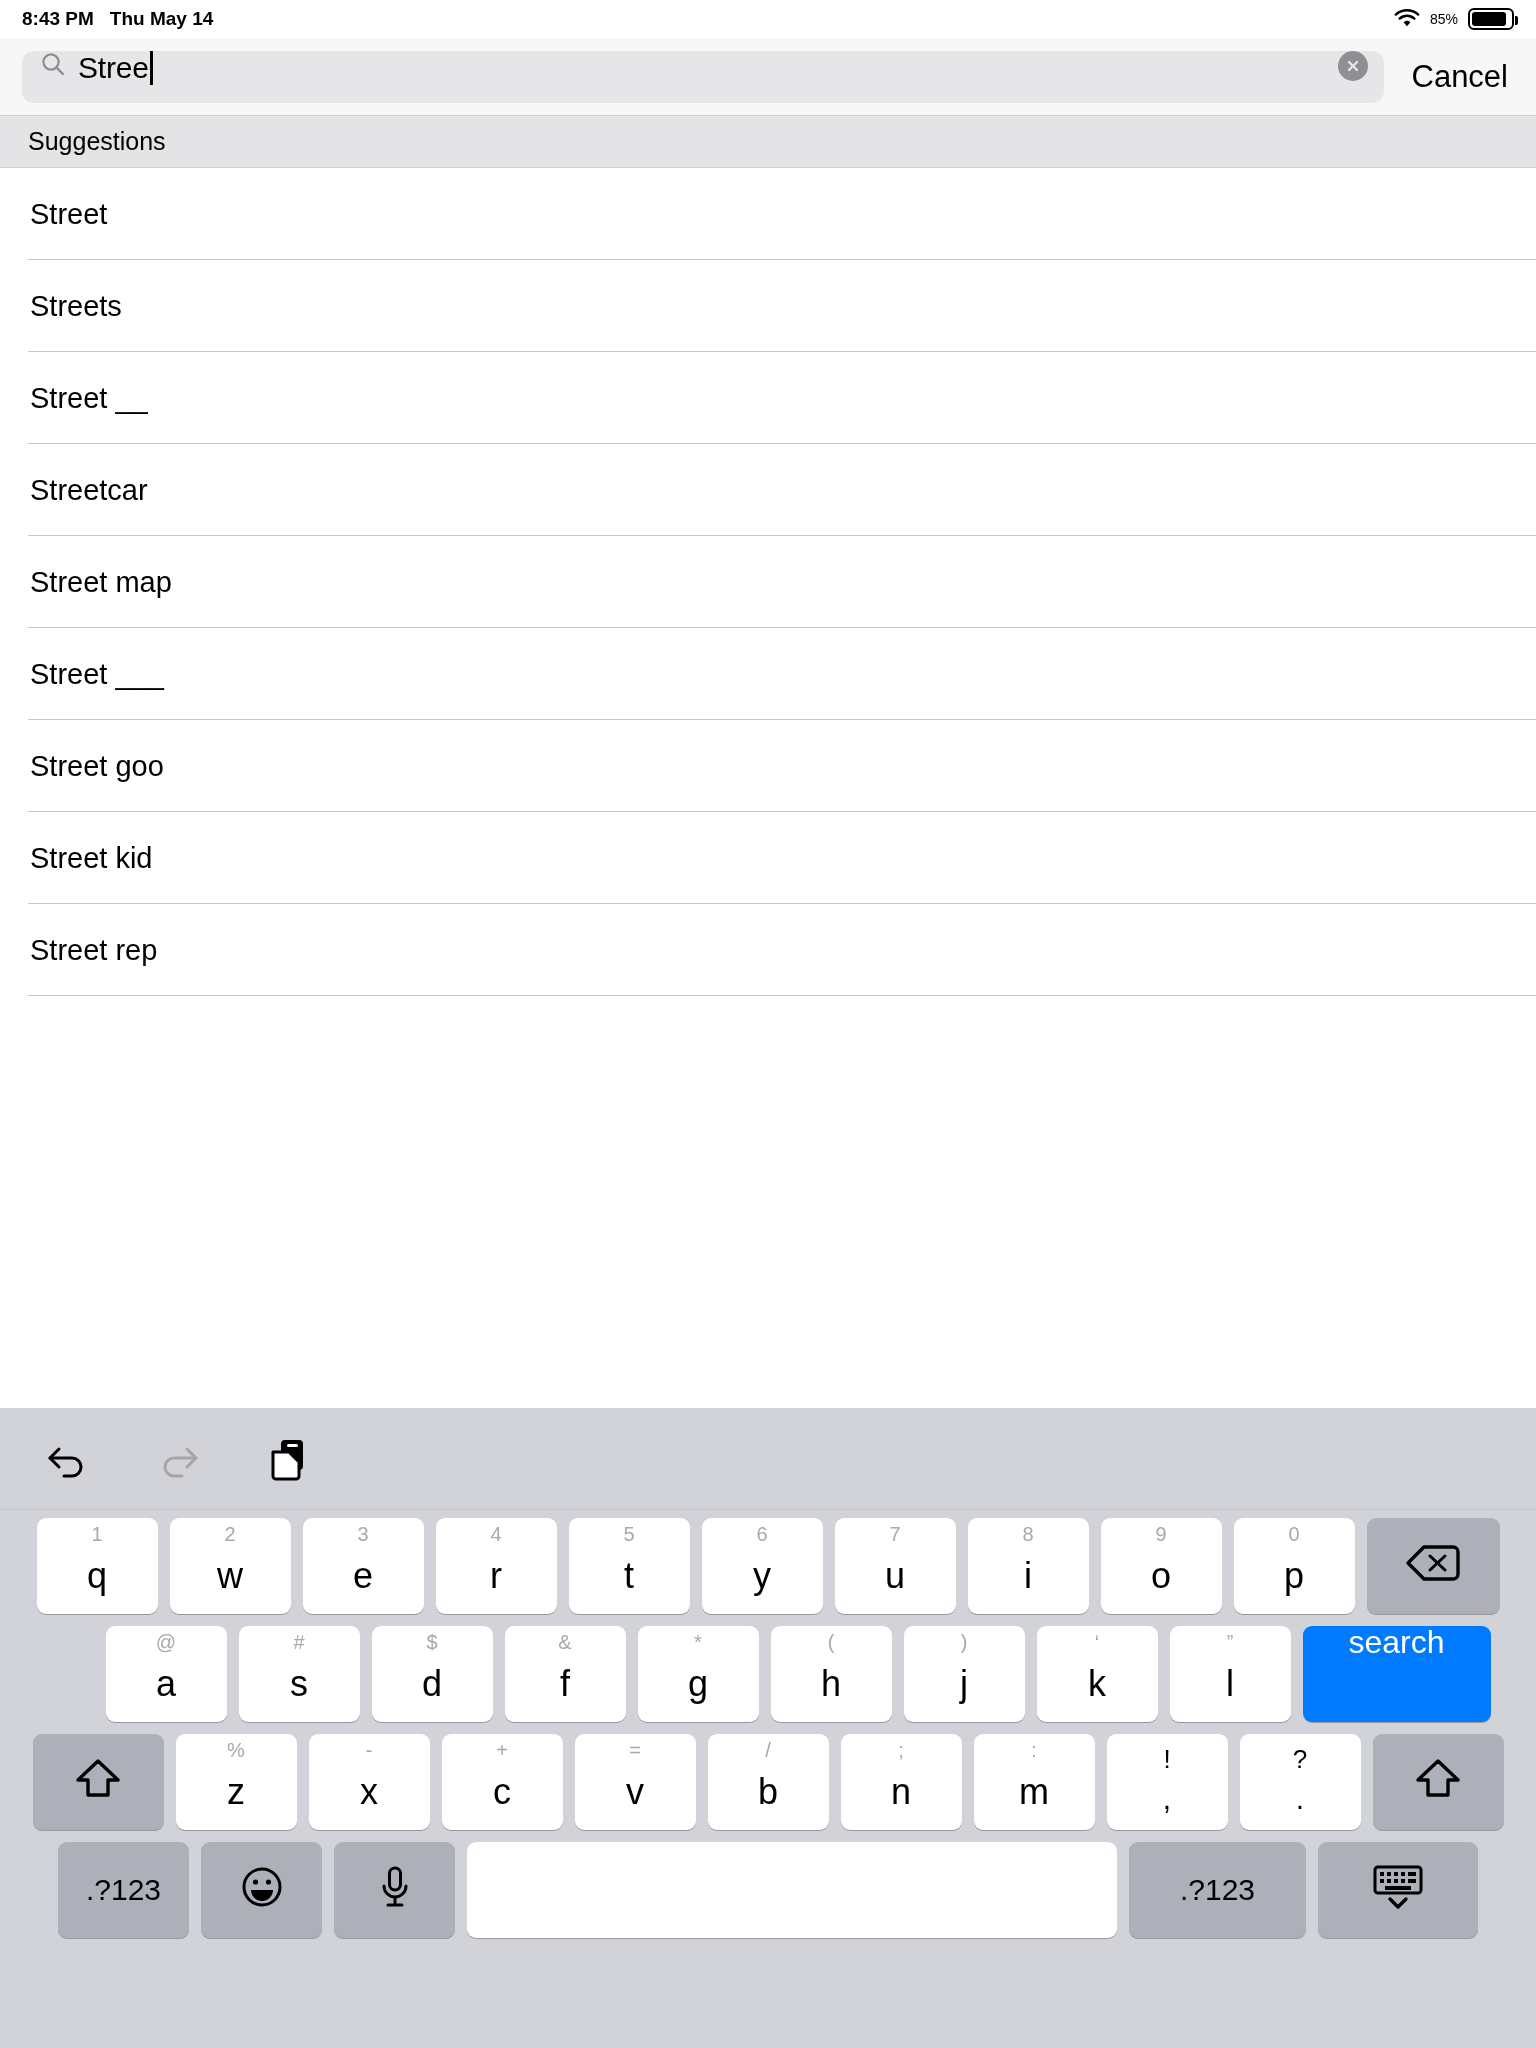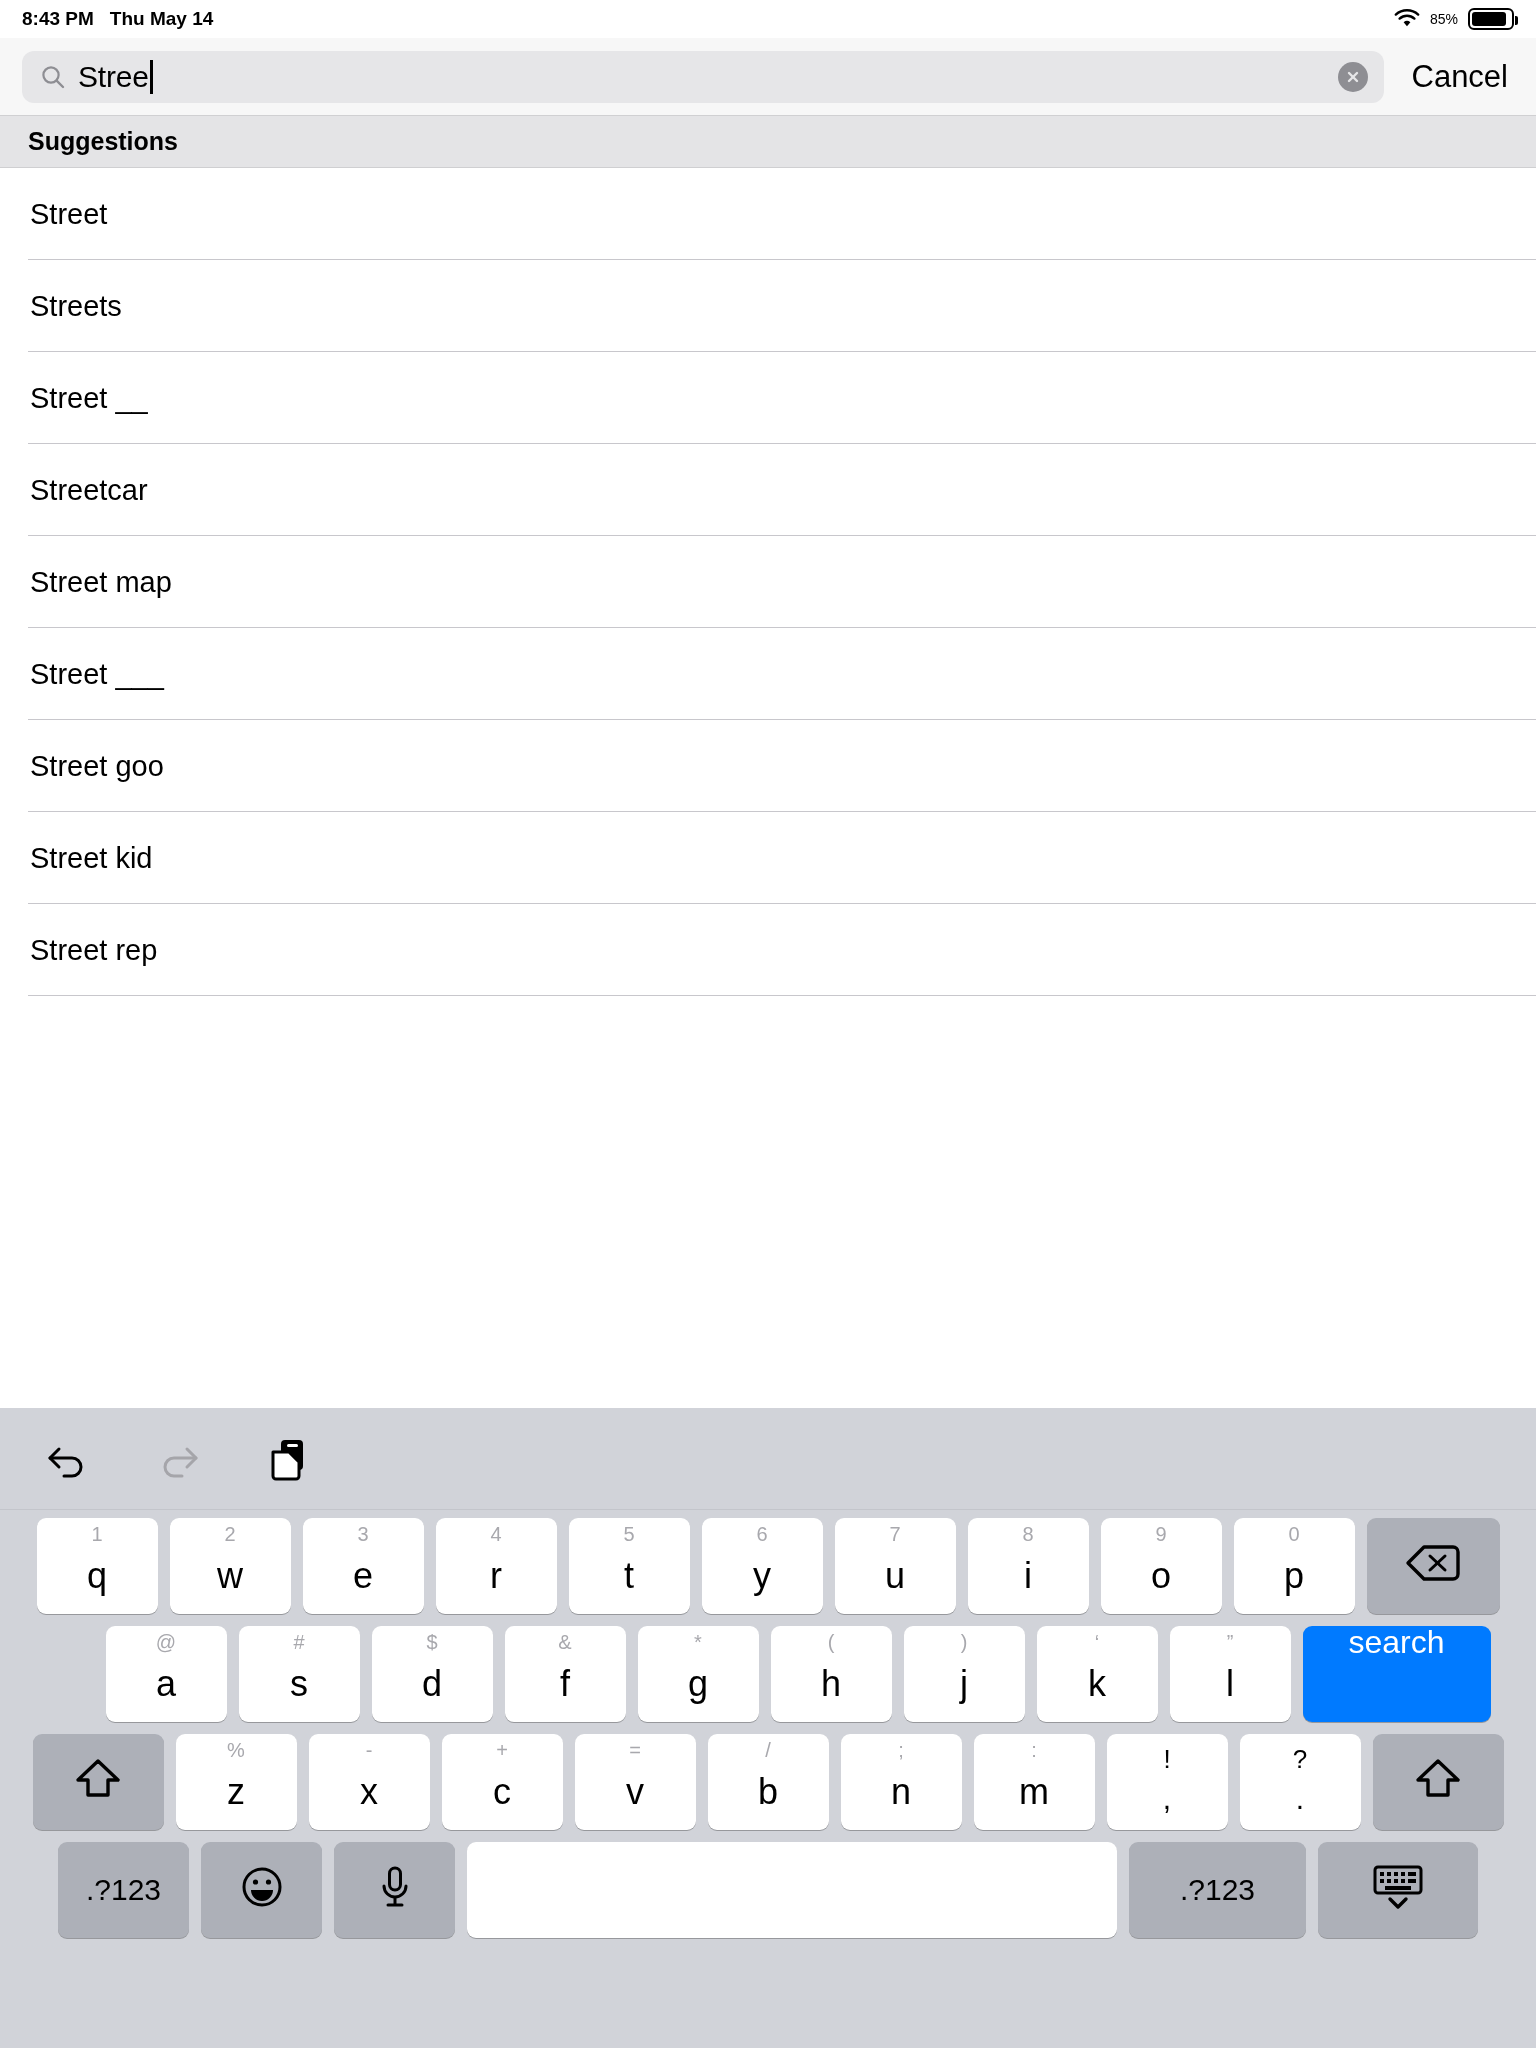--- a/index.html
+++ b/index.html
@@ -50,21 +50,21 @@
     padding: 0 20px 0 22px;
     gap: 18px;
     border-bottom: 1px solid #d0d0d2;
   }
   .search-field {
     flex: 1;
     height: 52px;
     background: #e6e6e8;
     border-radius: 12px;
     display: flex;
-    align-items: center;
+    align-items: flex-start;
     padding: 0 16px 0 18px;
     position: relative;
   }
   .search-glass { width: 26px; height: 26px; flex: none; margin-right: 12px; }
   .search-text {
     font-size: 30px;
     color: #000;
     letter-spacing: -0.2px;
     white-space: nowrap;
   }
@@ -92,21 +92,21 @@
   }
 
   
   .section-header {
     background: #e4e4e6;
     height: 52px;
     display: flex;
     align-items: center;
     padding-left: 28px;
     font-size: 25px;
-    font-weight: bold;
+    font-weight: normal;
     color: #000;
     border-bottom: 1px solid #cfcfd1;
   }
   .suggestion-list { background: #fff; }
   .suggestion-row {
     height: 92px;
     display: flex;
     align-items: center;
     padding-left: 30px;
     font-size: 29px;

